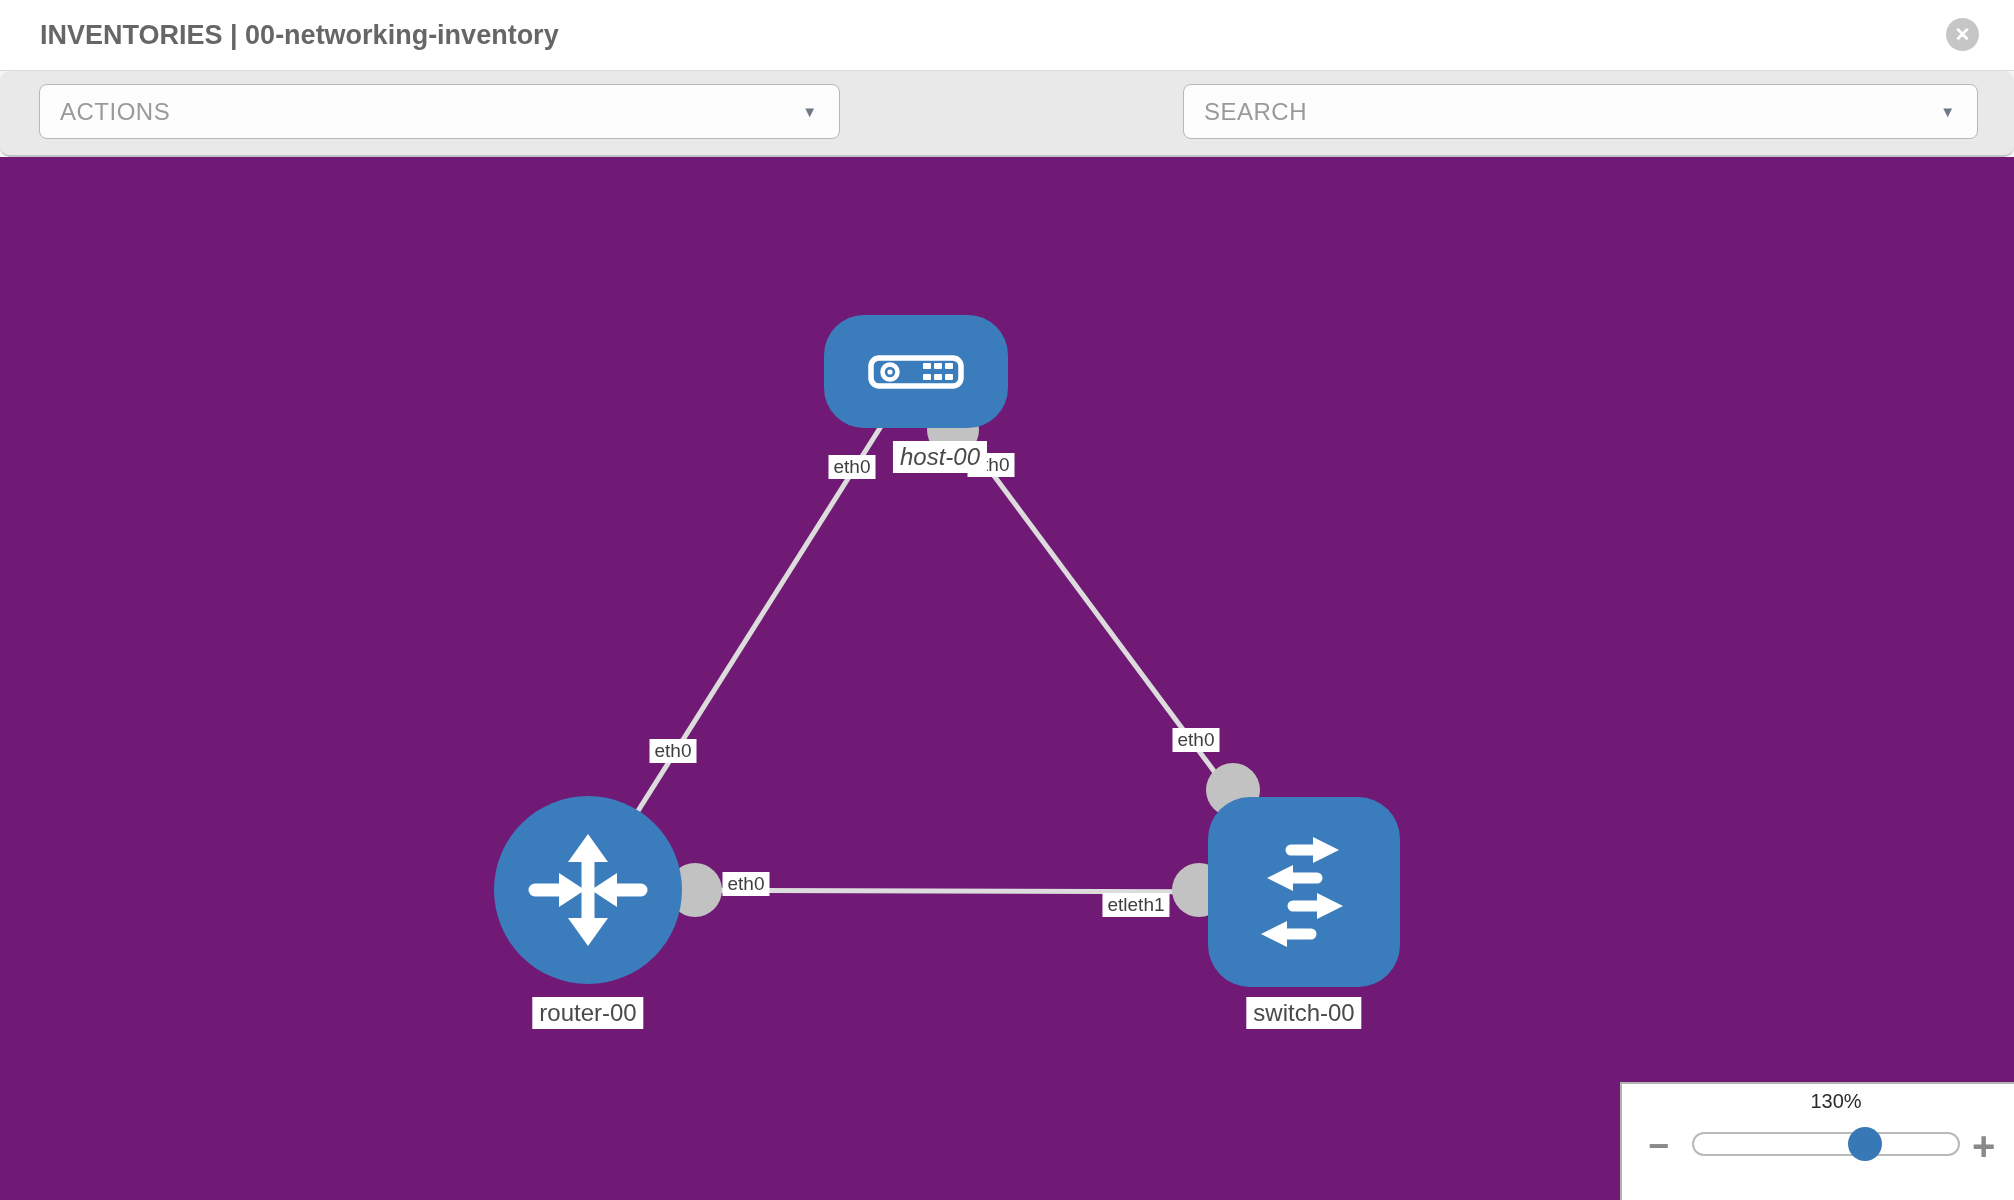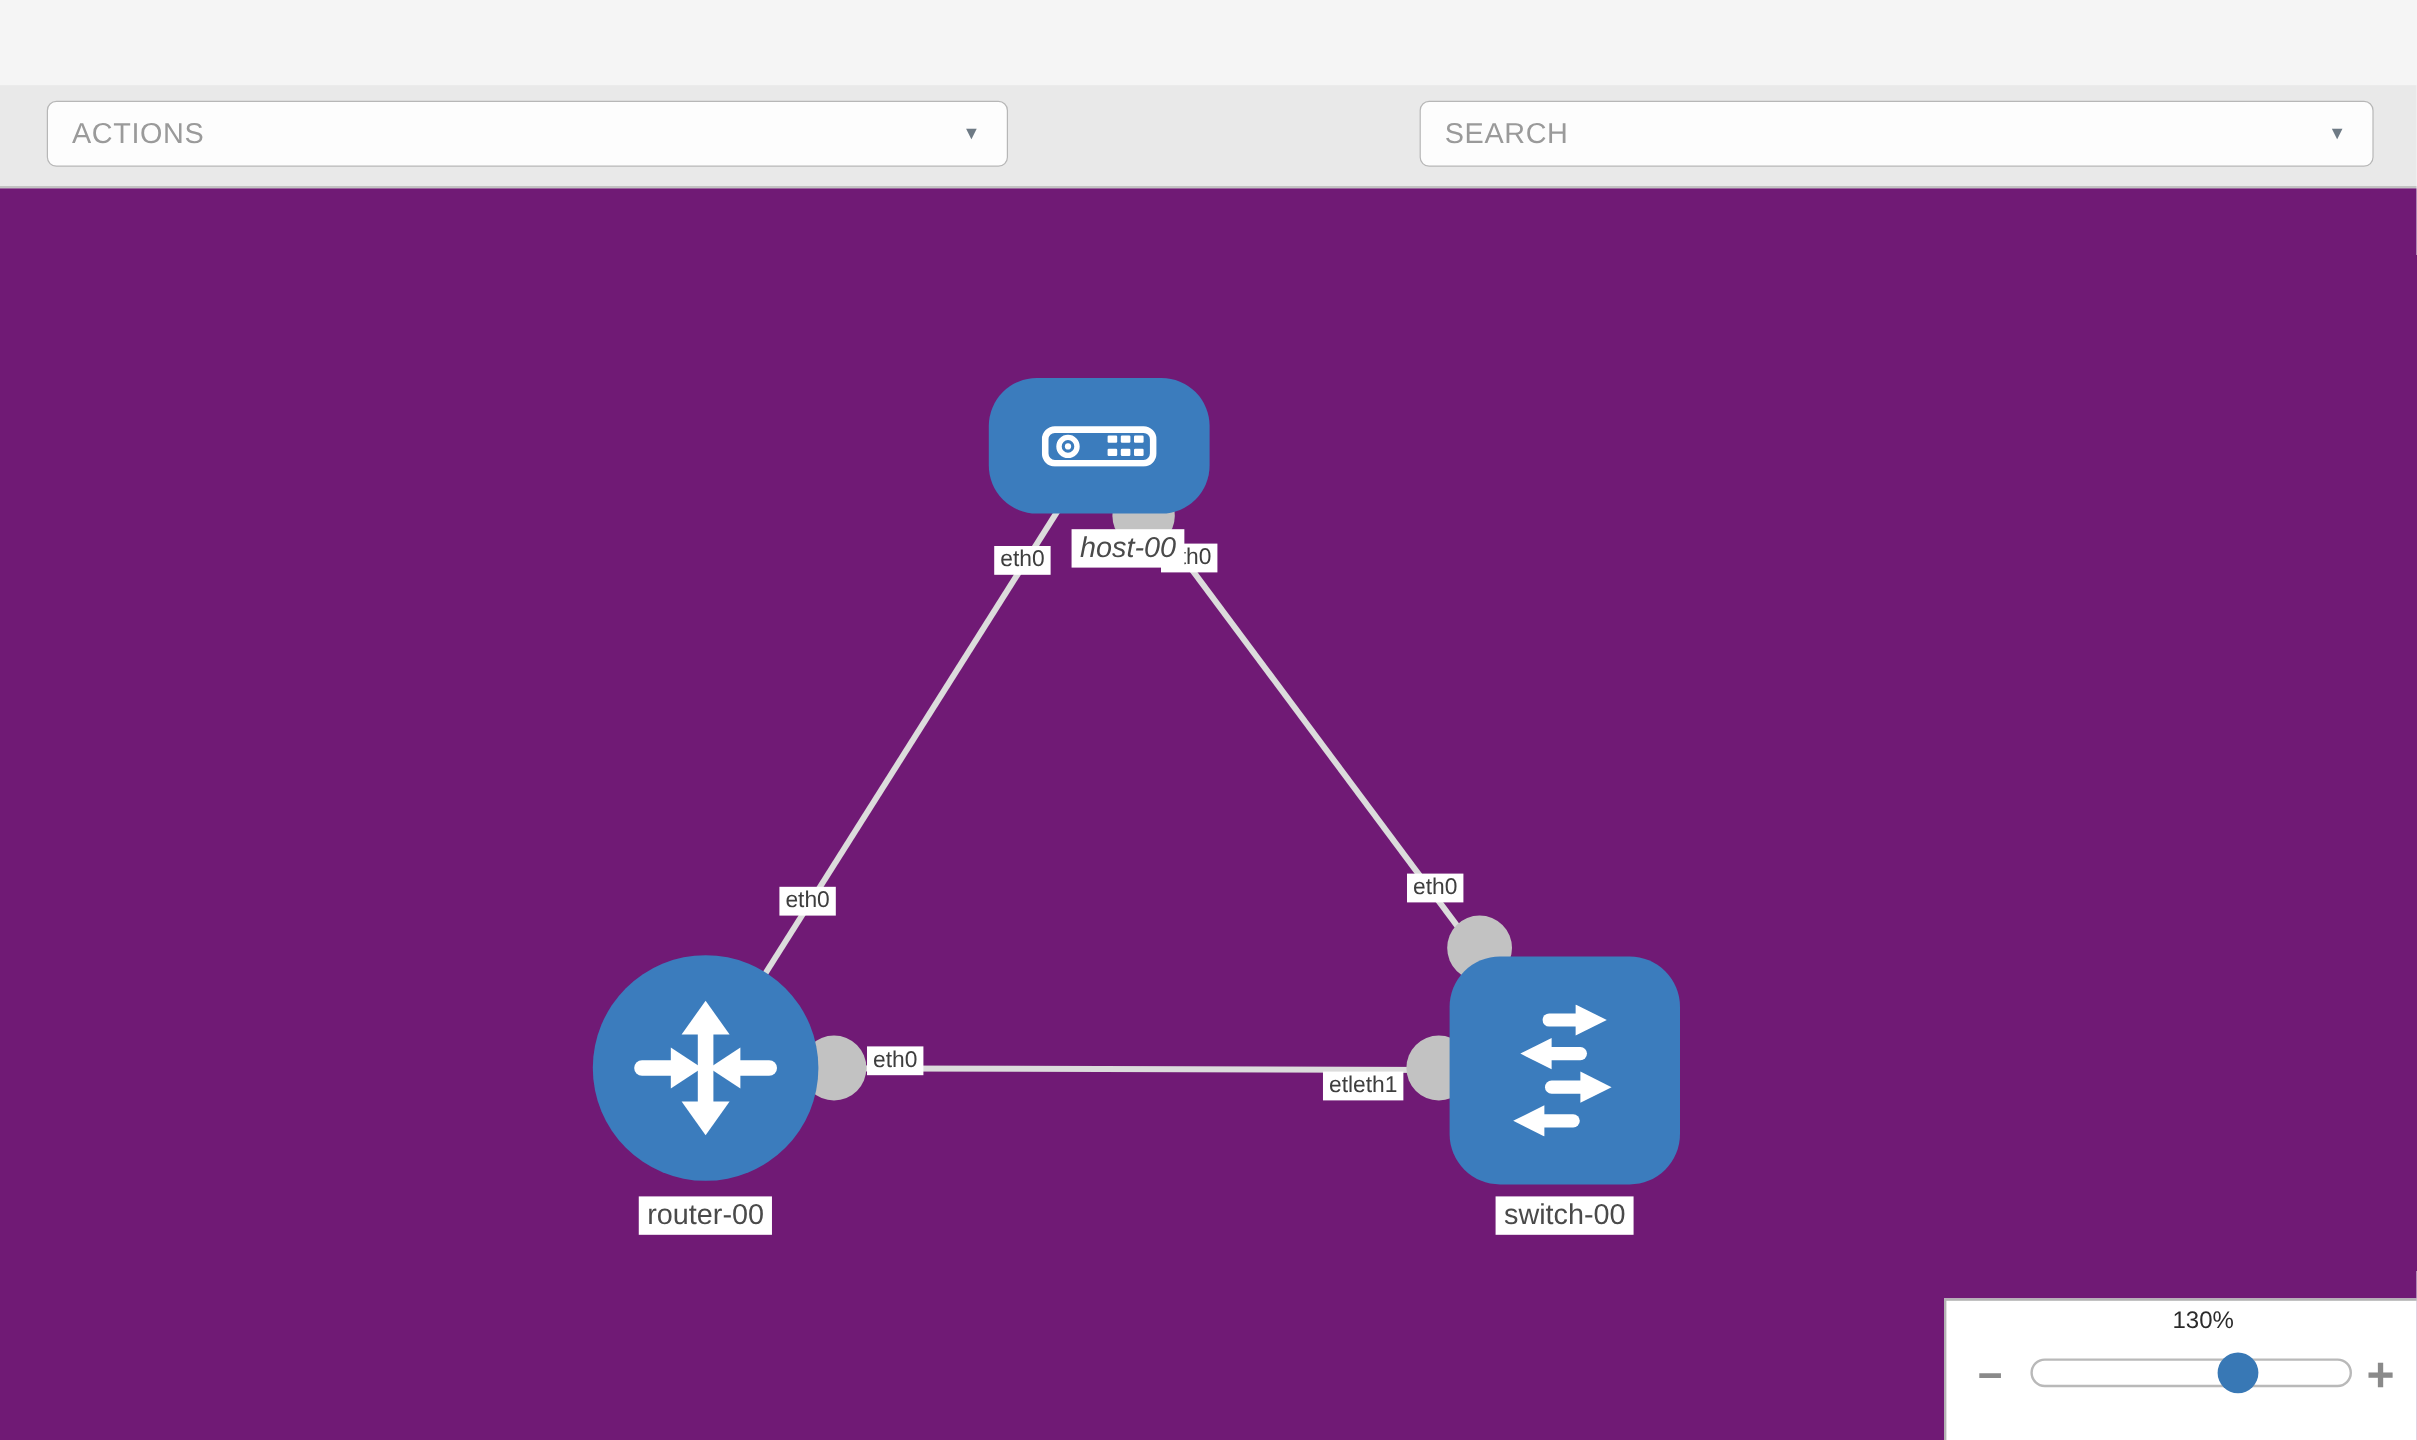--- a/index.html
+++ b/index.html
@@ -10,21 +10,21 @@
   .header{position:absolute;left:0;top:0;width:2014px;height:71px;background:#fff;
           border-bottom:1px solid #d9d9d9;box-sizing:border-box;}
   .page-title{position:absolute;left:40px;top:0;height:70px;line-height:70px;
               font-size:27px;font-weight:bold;color:#666;}
   .close-btn{position:absolute;left:1946px;top:18px;width:33px;height:33px;border-radius:50%;
              background:#c6c6c6;color:#fff;text-align:center;line-height:33px;
              font-size:19px;font-weight:bold;cursor:pointer;}
 
   
   .toolbar{position:absolute;left:0;top:71px;width:2014px;height:86px;background:#e9e9e9;
-           border-bottom:2px solid #c2c2c2;box-sizing:border-box;}
+           border-bottom:2px solid #c2c2c2;box-sizing:border-box;border-radius:10px;}
   .dropdown{position:absolute;top:13px;height:55px;background:#fdfdfd;border:1px solid #b7b7b7;
             border-radius:8px;box-sizing:border-box;display:flex;align-items:center;
             justify-content:space-between;padding:0 22px 0 20px;cursor:pointer;}
   .dropdown .dd-label{font-size:24px;color:#9a9a9a;letter-spacing:.5px;}
   .dropdown .dd-caret{font-size:15px;color:#6e7a85;}
   .dd-actions{left:39px;width:801px;}
   .dd-search{left:1183px;width:795px;}
   .tool-icon{position:absolute;top:97px;width:34px;height:34px;cursor:pointer;}
   .tool-icon svg{width:100%;height:100%;display:block;}
 
@@ -52,20 +52,26 @@
   .zoom-track{position:absolute;left:70px;top:48px;width:268px;height:24px;background:#fff;
               border:2px solid #b9b9b9;border-radius:13px;box-sizing:border-box;cursor:pointer;}
   .zoom-thumb{position:absolute;left:226px;top:43px;width:34px;height:34px;border-radius:50%;
               background:#3878b5;cursor:grab;}
 </style>
 </head>
 <body>
 
 <div id="app">
 
+  <div class="header">
+    <div class="page-title">INVENTORIES | 00-networking-inventory</div>
+    <div class="close-btn">
+      <span>✕</span>
+    </div>
+  </div>
 
   <div class="toolbar">
     <div class="dropdown dd-actions">
       <span class="dd-label">ACTIONS</span>
       <span class="dd-caret">▼</span>
     </div>
 
     <span class="tool-icon" style="left:1049px;">
       <svg viewBox="0 0 512 512">
           <path fill="#6e7a85" d="M507.6 122.8c-2.9-12.1-18-16.3-26.8-7.5l-61.5 61.5-55.1-9.2-9.2-55.1 61.5-61.5c8.9-8.9 4.6-24-7.5-26.8C383.2 18 356 16 329.8 22.9c-60.5 16-98.7 75.9-89.2 137.5 1.9 12.4 5.6 24.1 10.8 34.9L31.9 414.8c-24.6 24.6-24.6 64.5 0 89.1s64.5 24.6 89.1 0l219.5-219.5c10.8 5.2 22.5 8.9 34.9 10.8 61.6 9.5 121.5-28.7 137.5-89.2 6.9-26.2 4.9-53.4-5.3-83.2zM96 448c-17.7 0-32-14.3-32-32s14.3-32 32-32 32 14.3 32 32-14.3 32-32 32z"></path>

